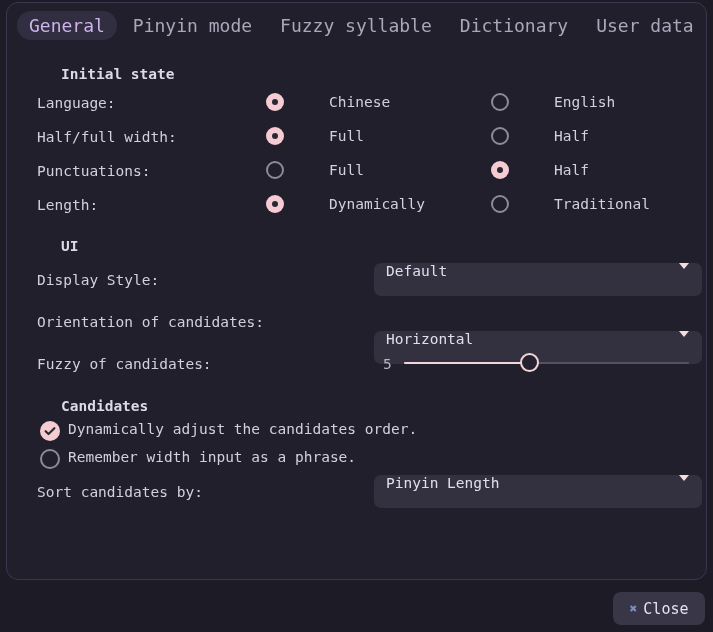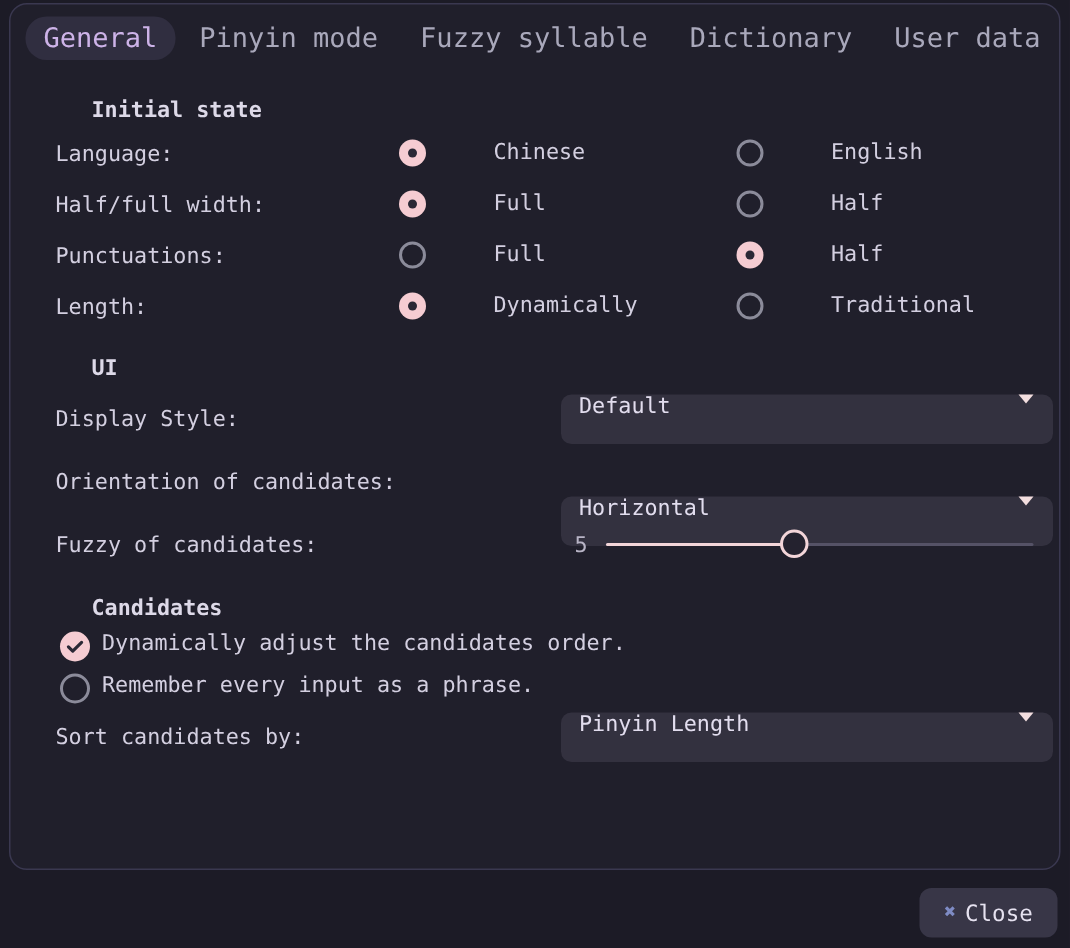--- a/index.html
+++ b/index.html
@@ -345,21 +345,21 @@
       <span class="checkbox on">
         <svg width="14" height="14" viewBox="0 0 14 14" aria-hidden="true">
           <path d="M2.6 7.2 L5.5 10.1 L11.4 4.2" fill="none" stroke="#2a2835" stroke-width="2.1" stroke-linecap="round" stroke-linejoin="round"></path>
         </svg>
       </span>
       <span class="lbl">Dynamically adjust the candidates order.</span>
     </div>
 
     <div class="check-opt" style="top:401px;">
       <span class="checkbox off"></span>
-      <span class="lbl">Remember every input as a phrase.</span>
+      <span class="lbl">Remember width input as a phrase.</span>
     </div>
 
     <div class="row-label" style="top:436px;">Sort candidates by:</div>
     <div class="dropdown" style="top:427px;">
       <span class="dd-value">Pinyin Length</span>
       <span class="dd-arrow"></span>
     </div>
 
   </div>
 </div>

